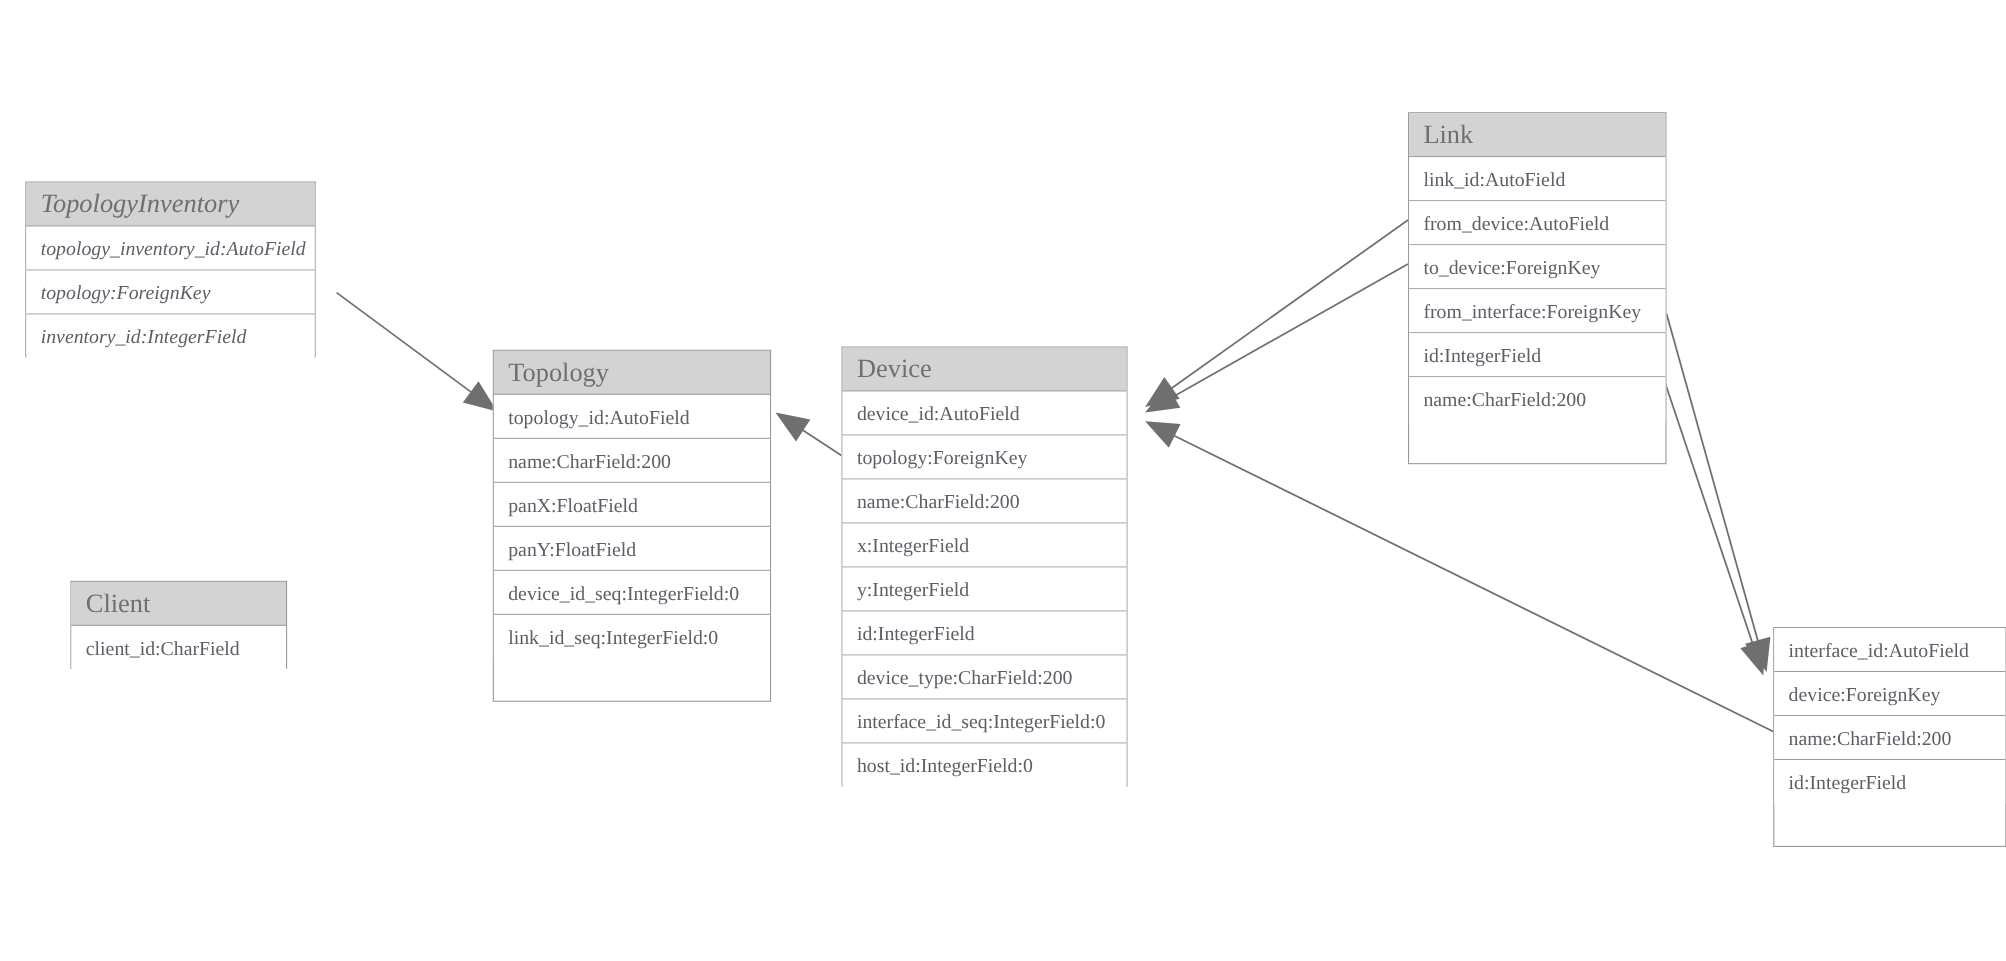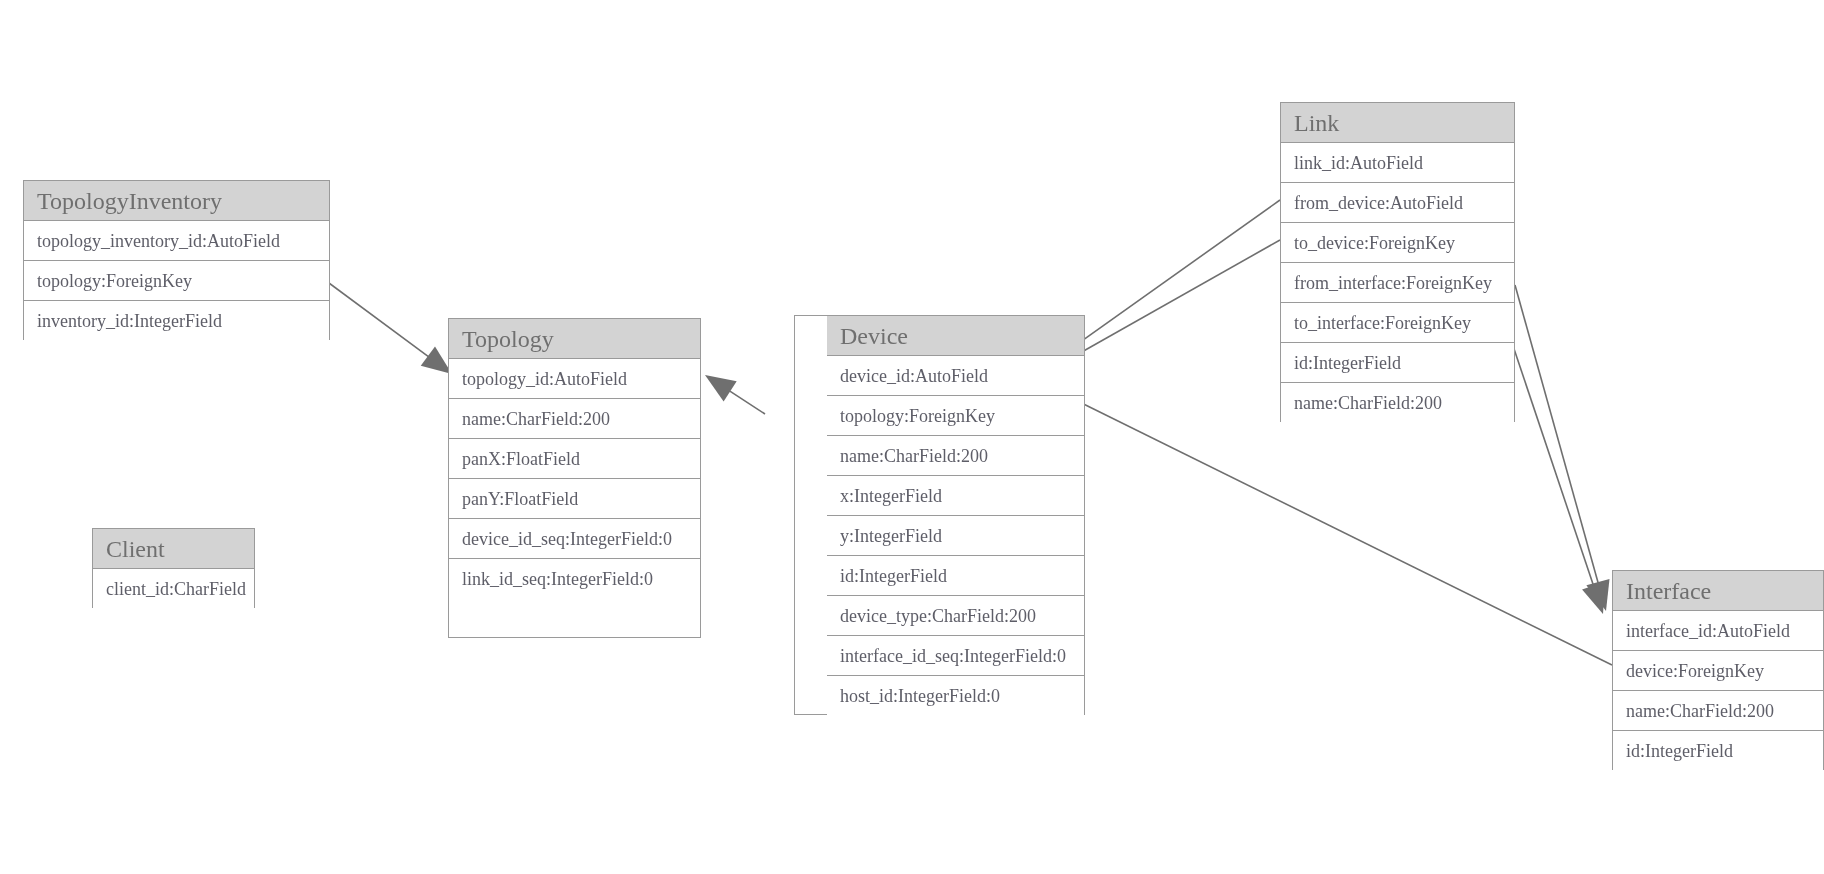--- a/index.html
+++ b/index.html
@@ -91,63 +91,61 @@
         <line x1="1515" y1="285" x2="1599.0095694660554" y2="585.9573587465281" stroke="#6f6f6f" stroke-width="1.6"></line>
         <polygon points="1606,611 1586.3759764976924,585.3309972616607 1609.4922607316664,578.8782921534041" fill="#6f6f6f"></polygon>
       </g>
       <g>
         <line x1="1506" y1="325" x2="1594.726922100725" y2="589.3513452279333" stroke="#6f6f6f" stroke-width="1.6"></line>
         <polygon points="1603,614 1582.0778386829597,589.3775881395884 1604.8304430879443,581.7409008479499" fill="#6f6f6f"></polygon>
       </g>
     </svg>
 
   <div id="entity-layer">
-      <div class="entity" style="left: 23px; top: 180px; width: 307px; height: 160px; border-color: rgb(154, 154, 154);">
+      <div class="entity" style="left: 23px; top: 165px; width: 264px; height: 160px; border-color: rgb(154, 154, 154); font-style: italic;">
         <div class="entity-header" style="background: rgb(211, 211, 211); color: rgb(111, 111, 111); border-bottom-color: rgb(154, 154, 154);">TopologyInventory</div>
         <div class="entity-field" style="color: rgb(94, 94, 104); border-bottom-color: rgb(154, 154, 154);">topology_inventory_id:AutoField</div>
         <div class="entity-field" style="color: rgb(94, 94, 104); border-bottom-color: rgb(154, 154, 154);">topology:ForeignKey</div>
         <div class="entity-field" style="color: rgb(94, 94, 104); border-bottom-color: rgb(154, 154, 154);">inventory_id:IntegerField</div>
       </div>
       <div class="entity" style="left: 448px; top: 318px; width: 253px; height: 320px; border-color: rgb(154, 154, 154);">
         <div class="entity-header" style="background: rgb(211, 211, 211); color: rgb(111, 111, 111); border-bottom-color: rgb(154, 154, 154);">Topology</div>
         <div class="entity-field" style="color: rgb(94, 94, 104); border-bottom-color: rgb(154, 154, 154);">topology_id:AutoField</div>
         <div class="entity-field" style="color: rgb(94, 94, 104); border-bottom-color: rgb(154, 154, 154);">name:CharField:200</div>
         <div class="entity-field" style="color: rgb(94, 94, 104); border-bottom-color: rgb(154, 154, 154);">panX:FloatField</div>
         <div class="entity-field" style="color: rgb(94, 94, 104); border-bottom-color: rgb(154, 154, 154);">panY:FloatField</div>
         <div class="entity-field" style="color: rgb(94, 94, 104); border-bottom-color: rgb(154, 154, 154);">device_id_seq:IntegerField:0</div>
         <div class="entity-field" style="color: rgb(94, 94, 104); border-bottom-color: rgb(154, 154, 154);">link_id_seq:IntegerField:0</div>
       </div>
-      <div class="entity" style="left: 92px; top: 528px; width: 163px; height: 80px; border-color: rgb(154, 154, 154);">
+      <div class="entity" style="left: 64px; top: 528px; width: 197px; height: 80px; border-color: rgb(154, 154, 154);">
         <div class="entity-header" style="background: rgb(211, 211, 211); color: rgb(111, 111, 111); border-bottom-color: rgb(154, 154, 154);">Client</div>
         <div class="entity-field" style="color: rgb(94, 94, 104); border-bottom-color: rgb(154, 154, 154);">client_id:CharField</div>
       </div>
-      <div class="entity" style="left: 794px; top: 315px; width: 291px; height: 400px; border-color: rgb(154, 154, 154); padding-left: 32px;">
+      <div class="entity" style="left: 765px; top: 315px; width: 260px; height: 400px; border-color: rgb(154, 154, 154);">
         <div class="entity-header" style="background: rgb(211, 211, 211); color: rgb(111, 111, 111); border-bottom-color: rgb(154, 154, 154);">Device</div>
         <div class="entity-field" style="color: rgb(94, 94, 104); border-bottom-color: rgb(154, 154, 154);">device_id:AutoField</div>
         <div class="entity-field" style="color: rgb(94, 94, 104); border-bottom-color: rgb(154, 154, 154);">topology:ForeignKey</div>
         <div class="entity-field" style="color: rgb(94, 94, 104); border-bottom-color: rgb(154, 154, 154);">name:CharField:200</div>
         <div class="entity-field" style="color: rgb(94, 94, 104); border-bottom-color: rgb(154, 154, 154);">x:IntegerField</div>
         <div class="entity-field" style="color: rgb(94, 94, 104); border-bottom-color: rgb(154, 154, 154);">y:IntegerField</div>
         <div class="entity-field" style="color: rgb(94, 94, 104); border-bottom-color: rgb(154, 154, 154);">id:IntegerField</div>
         <div class="entity-field" style="color: rgb(94, 94, 104); border-bottom-color: rgb(154, 154, 154);">device_type:CharField:200</div>
         <div class="entity-field" style="color: rgb(94, 94, 104); border-bottom-color: rgb(154, 154, 154);">interface_id_seq:IntegerField:0</div>
         <div class="entity-field" style="color: rgb(94, 94, 104); border-bottom-color: rgb(154, 154, 154);">host_id:IntegerField:0</div>
       </div>
       <div class="entity" style="left: 1280px; top: 102px; width: 235px; height: 320px; border-color: rgb(154, 154, 154);">
         <div class="entity-header" style="background: rgb(211, 211, 211); color: rgb(111, 111, 111); border-bottom-color: rgb(154, 154, 154);">Link</div>
         <div class="entity-field" style="color: rgb(94, 94, 104); border-bottom-color: rgb(154, 154, 154);">link_id:AutoField</div>
         <div class="entity-field" style="color: rgb(94, 94, 104); border-bottom-color: rgb(154, 154, 154);">from_device:AutoField</div>
         <div class="entity-field" style="color: rgb(94, 94, 104); border-bottom-color: rgb(154, 154, 154);">to_device:ForeignKey</div>
         <div class="entity-field" style="color: rgb(94, 94, 104); border-bottom-color: rgb(154, 154, 154);">from_interface:ForeignKey</div>
-        <div class="entity-field" style="color: rgb(94, 94, 104); border-bottom-color: rgb(154, 154, 154);">to_interface:ForeignKey</div>
         <div class="entity-field" style="color: rgb(94, 94, 104); border-bottom-color: rgb(154, 154, 154);">id:IntegerField</div>
         <div class="entity-field" style="color: rgb(94, 94, 104); border-bottom-color: rgb(154, 154, 154);">name:CharField:200</div>
       </div>
       <div class="entity" style="left: 1612px; top: 570px; width: 212px; height: 200px; border-color: rgb(154, 154, 154);">
-        <div class="entity-header" style="background: rgb(211, 211, 211); color: rgb(111, 111, 111); border-bottom-color: rgb(154, 154, 154);">Interface</div>
         <div class="entity-field" style="color: rgb(94, 94, 104); border-bottom-color: rgb(154, 154, 154);">interface_id:AutoField</div>
         <div class="entity-field" style="color: rgb(94, 94, 104); border-bottom-color: rgb(154, 154, 154);">device:ForeignKey</div>
         <div class="entity-field" style="color: rgb(94, 94, 104); border-bottom-color: rgb(154, 154, 154);">name:CharField:200</div>
         <div class="entity-field" style="color: rgb(94, 94, 104); border-bottom-color: rgb(154, 154, 154);">id:IntegerField</div>
       </div>
     </div>
 
 </div>
 
 </body></html>

